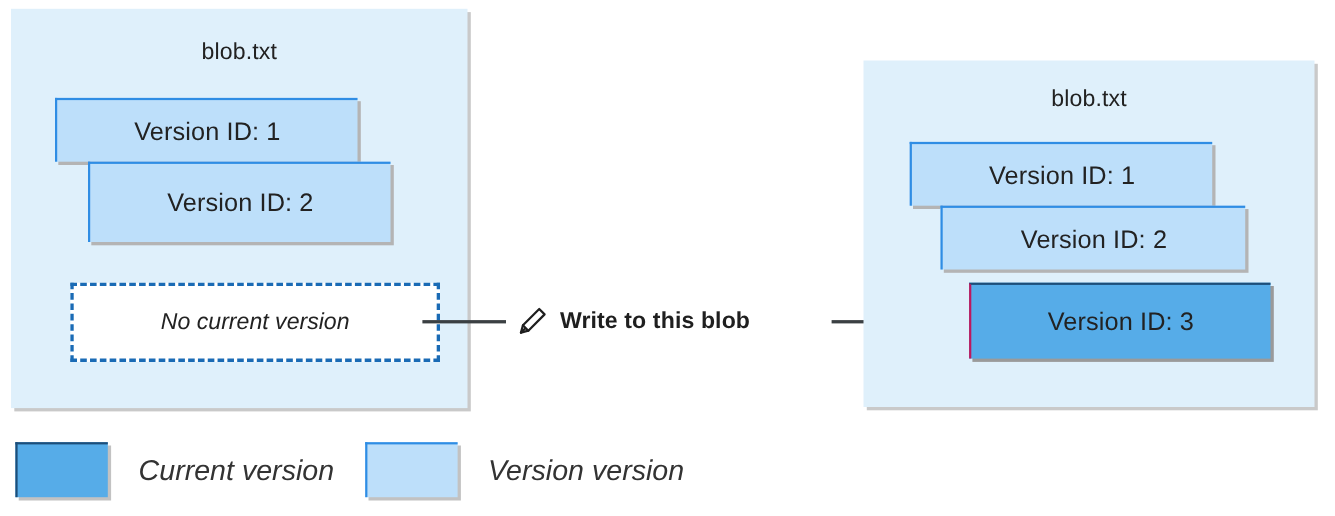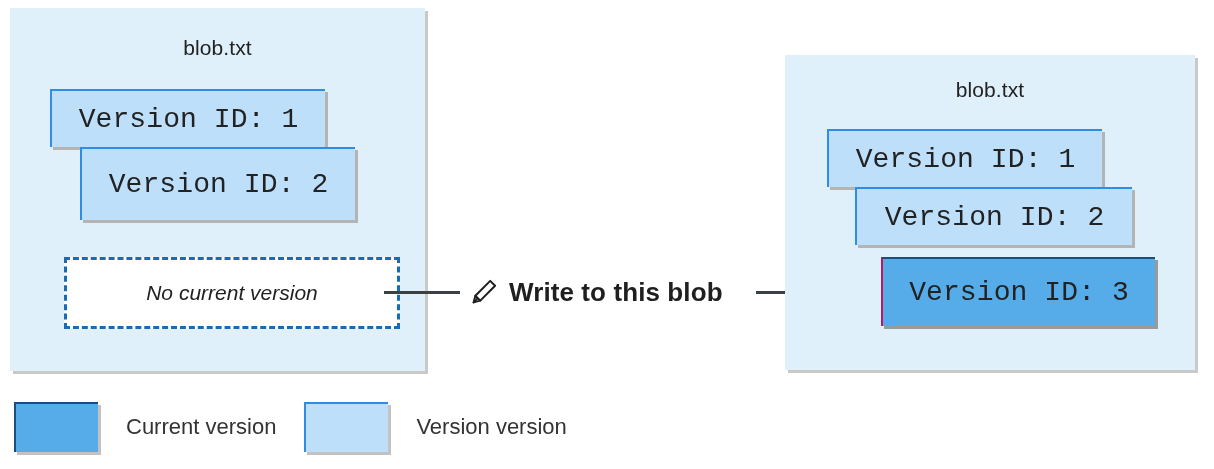--- a/index.html
+++ b/index.html
@@ -28,25 +28,24 @@
     white-space:nowrap;
   }
 
   
   .vcard{
     position:absolute;
     box-sizing:border-box;
     display:flex;
     align-items:center;
     justify-content:center;
-    font-size:28px;
+    font-size:23px;
     color:#222222;
     white-space:nowrap;
     letter-spacing:.1px;
-    font-family:Liberation Mono, monospace;
   }
   .vcard.prev{
     background:#bddffa;
     border-top:2px solid #2f8de4;
     border-left:2px solid #2f8de4;
     box-shadow:3px 3px 0 0 #b4b4b4;
   }
   .vcard.current{
     background:#56ace8;
     border-top:2px solid #1d4e79;
@@ -83,21 +82,21 @@
     border-left:14px solid #3b4043;
   }
   .write-label{
     position:absolute;
     display:flex;
     align-items:center;
     gap:9px;
     white-space:nowrap;
   }
   .write-label .txt{
-    font-size:26px;
+    font-size:21px;
     font-weight:bold;
     color:#1f1f1f;
     letter-spacing:.1px;
   }
   .pencil-icon{display:block;}
 
   
   .legend{
     position:absolute;
     display:flex;
@@ -105,23 +104,24 @@
   }
   .legend-item{display:flex;align-items:center;}
   .swatch{
     width:84px;height:50px;
     box-sizing:border-box;
     box-shadow:3px 3px 0 0 #c2c2c2;
   }
   .swatch.current{background:#56ace8;border-top:2px solid #1d4e79;border-left:2px solid #1d4e79;}
   .swatch.prev{background:#bddffa;border-top:2px solid #2f8de4;border-left:2px solid #2f8de4;}
   .legend-label{
-    font-size:22px;
+    font-size:26px;
     color:#333333;
     white-space:nowrap;
+    font-style:italic;
   }
 </style>
 </head>
 <body>
 
 <div id="stage">
 
   <div class="panel" style="left:10px;top:8px;width:415px;height:363px;">
     <div class="panel-title" style="top:28px;">blob.txt</div>
   </div>

